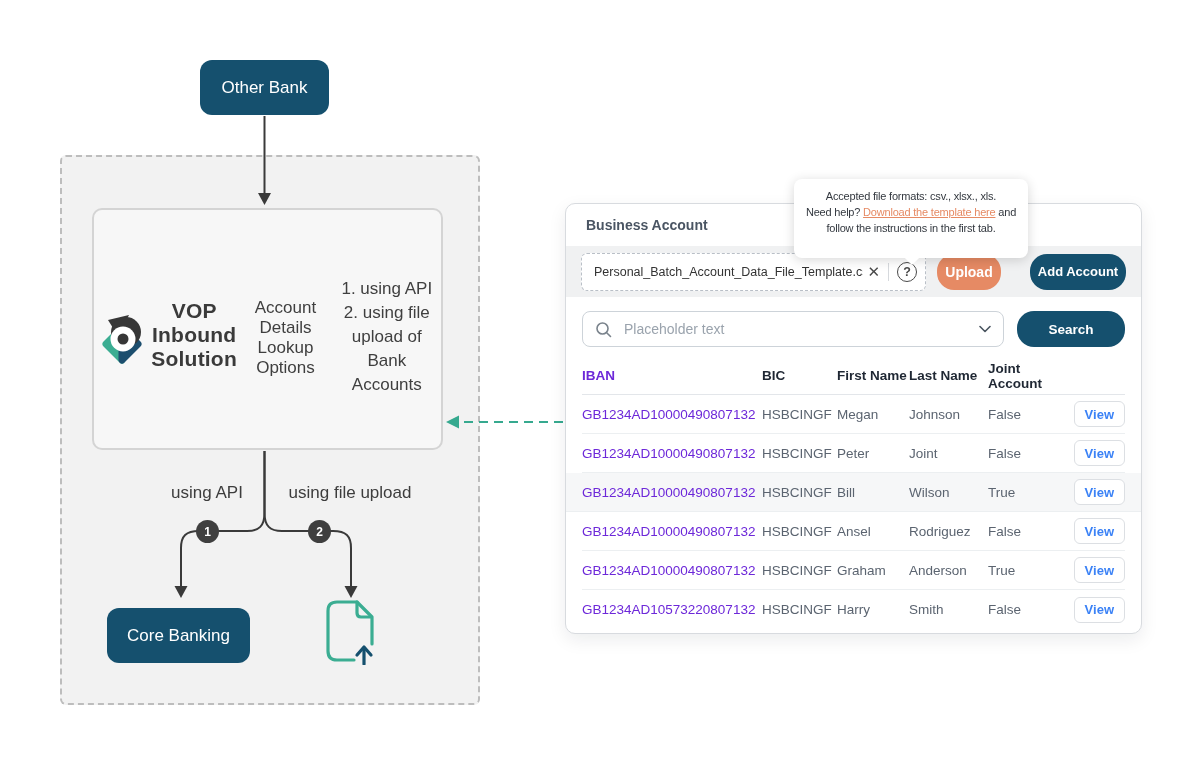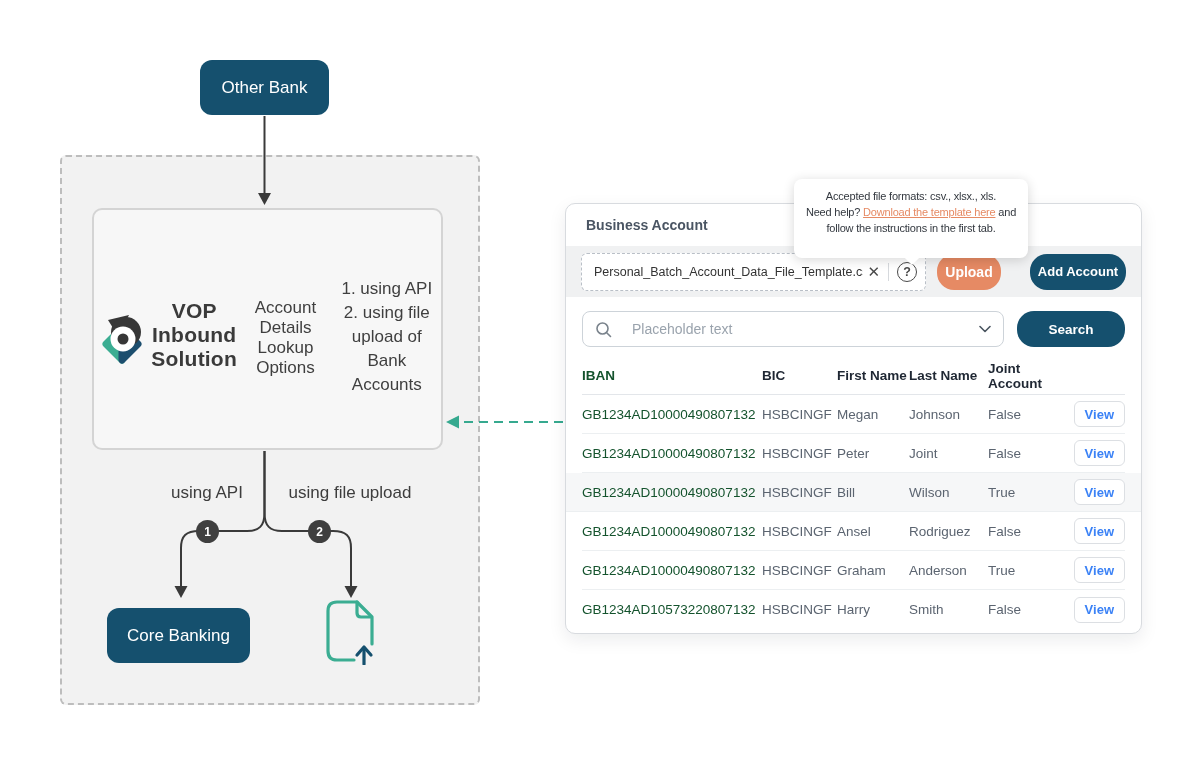--- a/index.html
+++ b/index.html
@@ -77,37 +77,37 @@
     margin-left:8px; cursor:pointer;
   }
   .btn { border:none; border-radius:17px; color:#fff; font-weight:700; font-family:inherit; cursor:pointer; }
   .btn-upload { width:64px; height:36px; background:#E68A64; font-size:14px; }
   .btn-add { width:96px; height:36px; background:#15506E; font-size:13px; margin-left:auto; }
 
   .content { padding:0 16px; }
   .search-row { display:flex; margin:14px 0 4px; gap:13px; }
   .search-box {
     flex:1; height:36px; border:1px solid #cdd3d9; border-radius:8px;
-    display:flex; align-items:center; padding:16px 12px; gap:20px; background:#fff;
+    display:flex; align-items:center; padding:16px 12px; gap:12px; background:#fff;
   }
   .search-input { flex:1; border:none; outline:none; font-size:14px; color:#333; font-family:inherit; background:transparent; }
   .search-input::placeholder { color:#9aa3ad; }
   .btn-search { width:108px; height:36px; background:#15506E; font-size:13.5px; }
 
   .thead {
     display:flex; align-items:center; height:44px; padding-top:6px;
     border-bottom:1px solid #e3e6ea; font-size:13.5px; font-weight:700; color:#1f2733;
   }
   .trow {
     display:flex; align-items:center; height:39px;
     border-bottom:1px solid #eceff1; font-size:13.5px; color:#5b6470;
   }
   .trow.alt { background:#f6f7f8; margin:0 -16px; padding:0 16px; }
   .trow:last-child { border-bottom:none; }
-  .c-iban { width:180px; color:#14532d; }
+  .c-iban { width:180px; color:#6d28d9; }
   .c-bic { width:75px; }
   .c-first { width:72px; }
   .c-last { width:79px; }
   .c-joint { flex:1; }
   .c-action { width:52px; display:flex; justify-content:flex-end; }
   .view-btn {
     height:26px; padding:0 10px; background:#fff; border:1px solid #dcdfe3; border-radius:6px;
     color:#3b82f6; font-size:13px; font-weight:700; font-family:inherit; cursor:pointer;
   }
 

